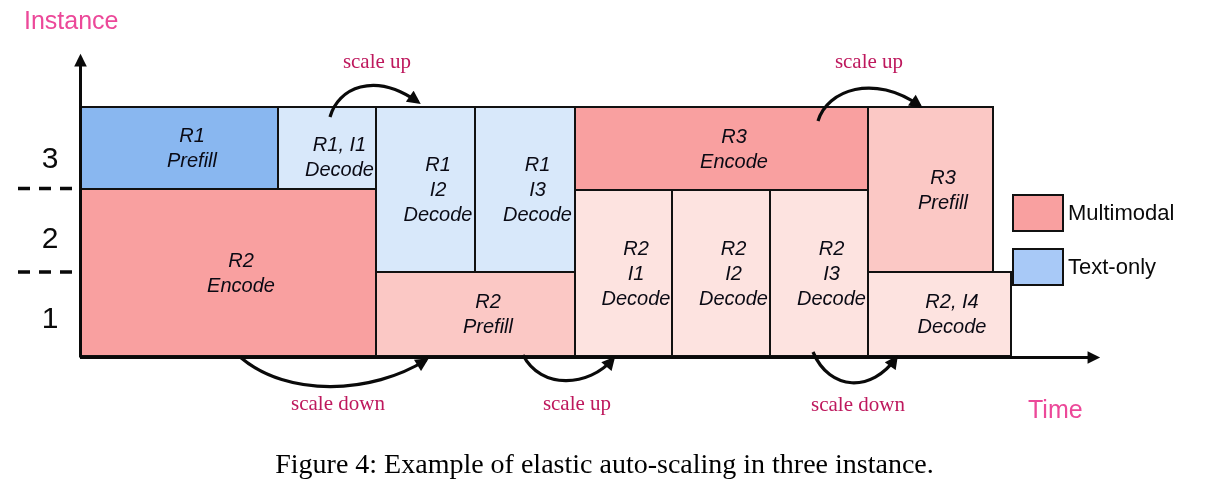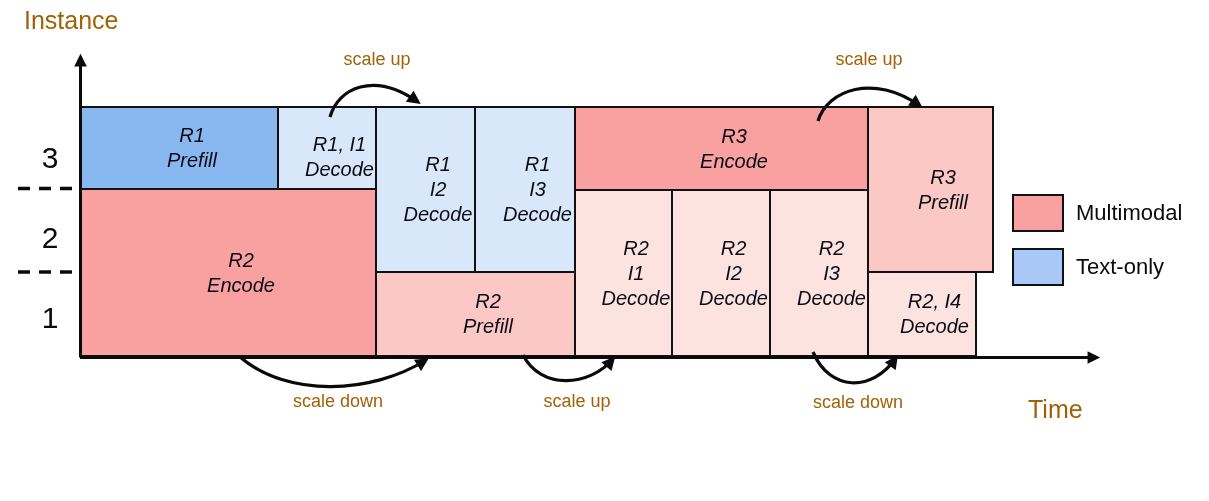--- a/index.html
+++ b/index.html
@@ -21,45 +21,45 @@
   .b2{left:277px;top:106px;width:100px;height:102px;}
   .b3{left:375px;top:106px;width:101px;height:167px;}
   .b4{left:474px;top:106px;width:102px;height:167px;}
   .b5{left:80px;top:188px;width:297px;height:169px;}
   .b6{left:375px;top:271px;width:201px;height:86px;}
   .b7{left:574px;top:106px;width:295px;height:85px;}
   .b8{left:574px;top:189px;width:99px;height:168px;}
   .b9{left:671px;top:189px;width:100px;height:168px;}
   .b10{left:769px;top:189px;width:100px;height:168px;}
   .b11{left:867px;top:106px;width:127px;height:167px;}
-  .b12{left:867px;top:271px;width:110px;height:86px;}
+  .b12{left:867px;top:271px;width:145px;height:86px;}
 
   
-  .axis-label{position:absolute;font-size:25px;color:#a16207;}
+  .axis-label{position:absolute;font-size:25px;color:#ec4899;}
   .tick{position:absolute;width:44px;text-align:center;font-size:30px;color:#0a0a0a;}
   .t3{left:28px;top:141px;}
   .t2{left:28px;top:221px;}
   .t1{left:28px;top:301px;}
   .lbl-instance{left:24px;top:6px;}
   .lbl-time{left:1028px;top:378px;margin-top:17px;}
-  .scale-label{position:absolute;font-size:18px;text-align:center;color:#a16207;}
+  .scale-label{position:absolute;font-size:21px;text-align:center;color:#be185d;font-family:Liberation Serif, serif;}
   .a1{left:319px;top:49px;width:116px;}
   .a2{left:811px;top:49px;width:116px;}
   .a3{left:266px;top:391px;width:144px;}
   .a4{left:519px;top:391px;width:116px;}
   .a5{left:786px;top:392px;width:144px;}
 
   
   .legend-item{position:absolute;display:flex;align-items:center;}
   .li1{left:1012px;top:194px;}
   .li2{left:1012px;top:248px;}
   .swatch{width:52px;height:38px;box-sizing:border-box;border:2.5px solid #111;}
   .sw-mm{background:var(--legend-multimodal,#F9A0A0);}
   .sw-text{background:var(--legend-text-only,#A8C9F7);}
-  .legend-item .txt{margin-left:12px;font-size:22px;color:#0a0a0a;}
+  .legend-item .txt{margin-left:4px;font-size:22px;color:#0a0a0a;}
 
   
   #overlay{position:absolute;left:0;top:0;width:1209px;height:501px;pointer-events:none;}
 
   
   .caption{position:absolute;left:0;top:448px;width:1209px;text-align:center;
     font-family:"Liberation Serif",serif;font-size:28px;color:#000;}
 </style>
 </head>
 <body>
@@ -155,13 +155,14 @@
     <line x1="18" y1="188.5" x2="80" y2="188.5" stroke="#0a0a0a" stroke-width="3.5" stroke-dasharray="12 9"></line>
     <line x1="18" y1="272" x2="80" y2="272" stroke="#0a0a0a" stroke-width="3.5" stroke-dasharray="12 9"></line>
 
     <path d="M 330 117 C 338 88 374 71 418 102" fill="none" stroke="#0a0a0a" stroke-width="3.2" marker-end="url(#arrow)"></path>
     <path d="M 818 121 C 827 90 874 73 920 106" fill="none" stroke="#0a0a0a" stroke-width="3.2" marker-end="url(#arrow)"></path>
     <path d="M 240 357 C 288 398 372 394 426 360" fill="none" stroke="#0a0a0a" stroke-width="3.2" marker-end="url(#arrow)"></path>
     <path d="M 523 355 C 541 390 589 387 613 359" fill="none" stroke="#0a0a0a" stroke-width="3.2" marker-end="url(#arrow)"></path>
     <path d="M 813 352 C 830 392 872 392 896 358" fill="none" stroke="#0a0a0a" stroke-width="3.2" marker-end="url(#arrow)"></path>
   </svg>
 
+  <div class="caption">Figure 4: Example of elastic auto-scaling in three instance.</div>
 </div>
 
 </body></html>

